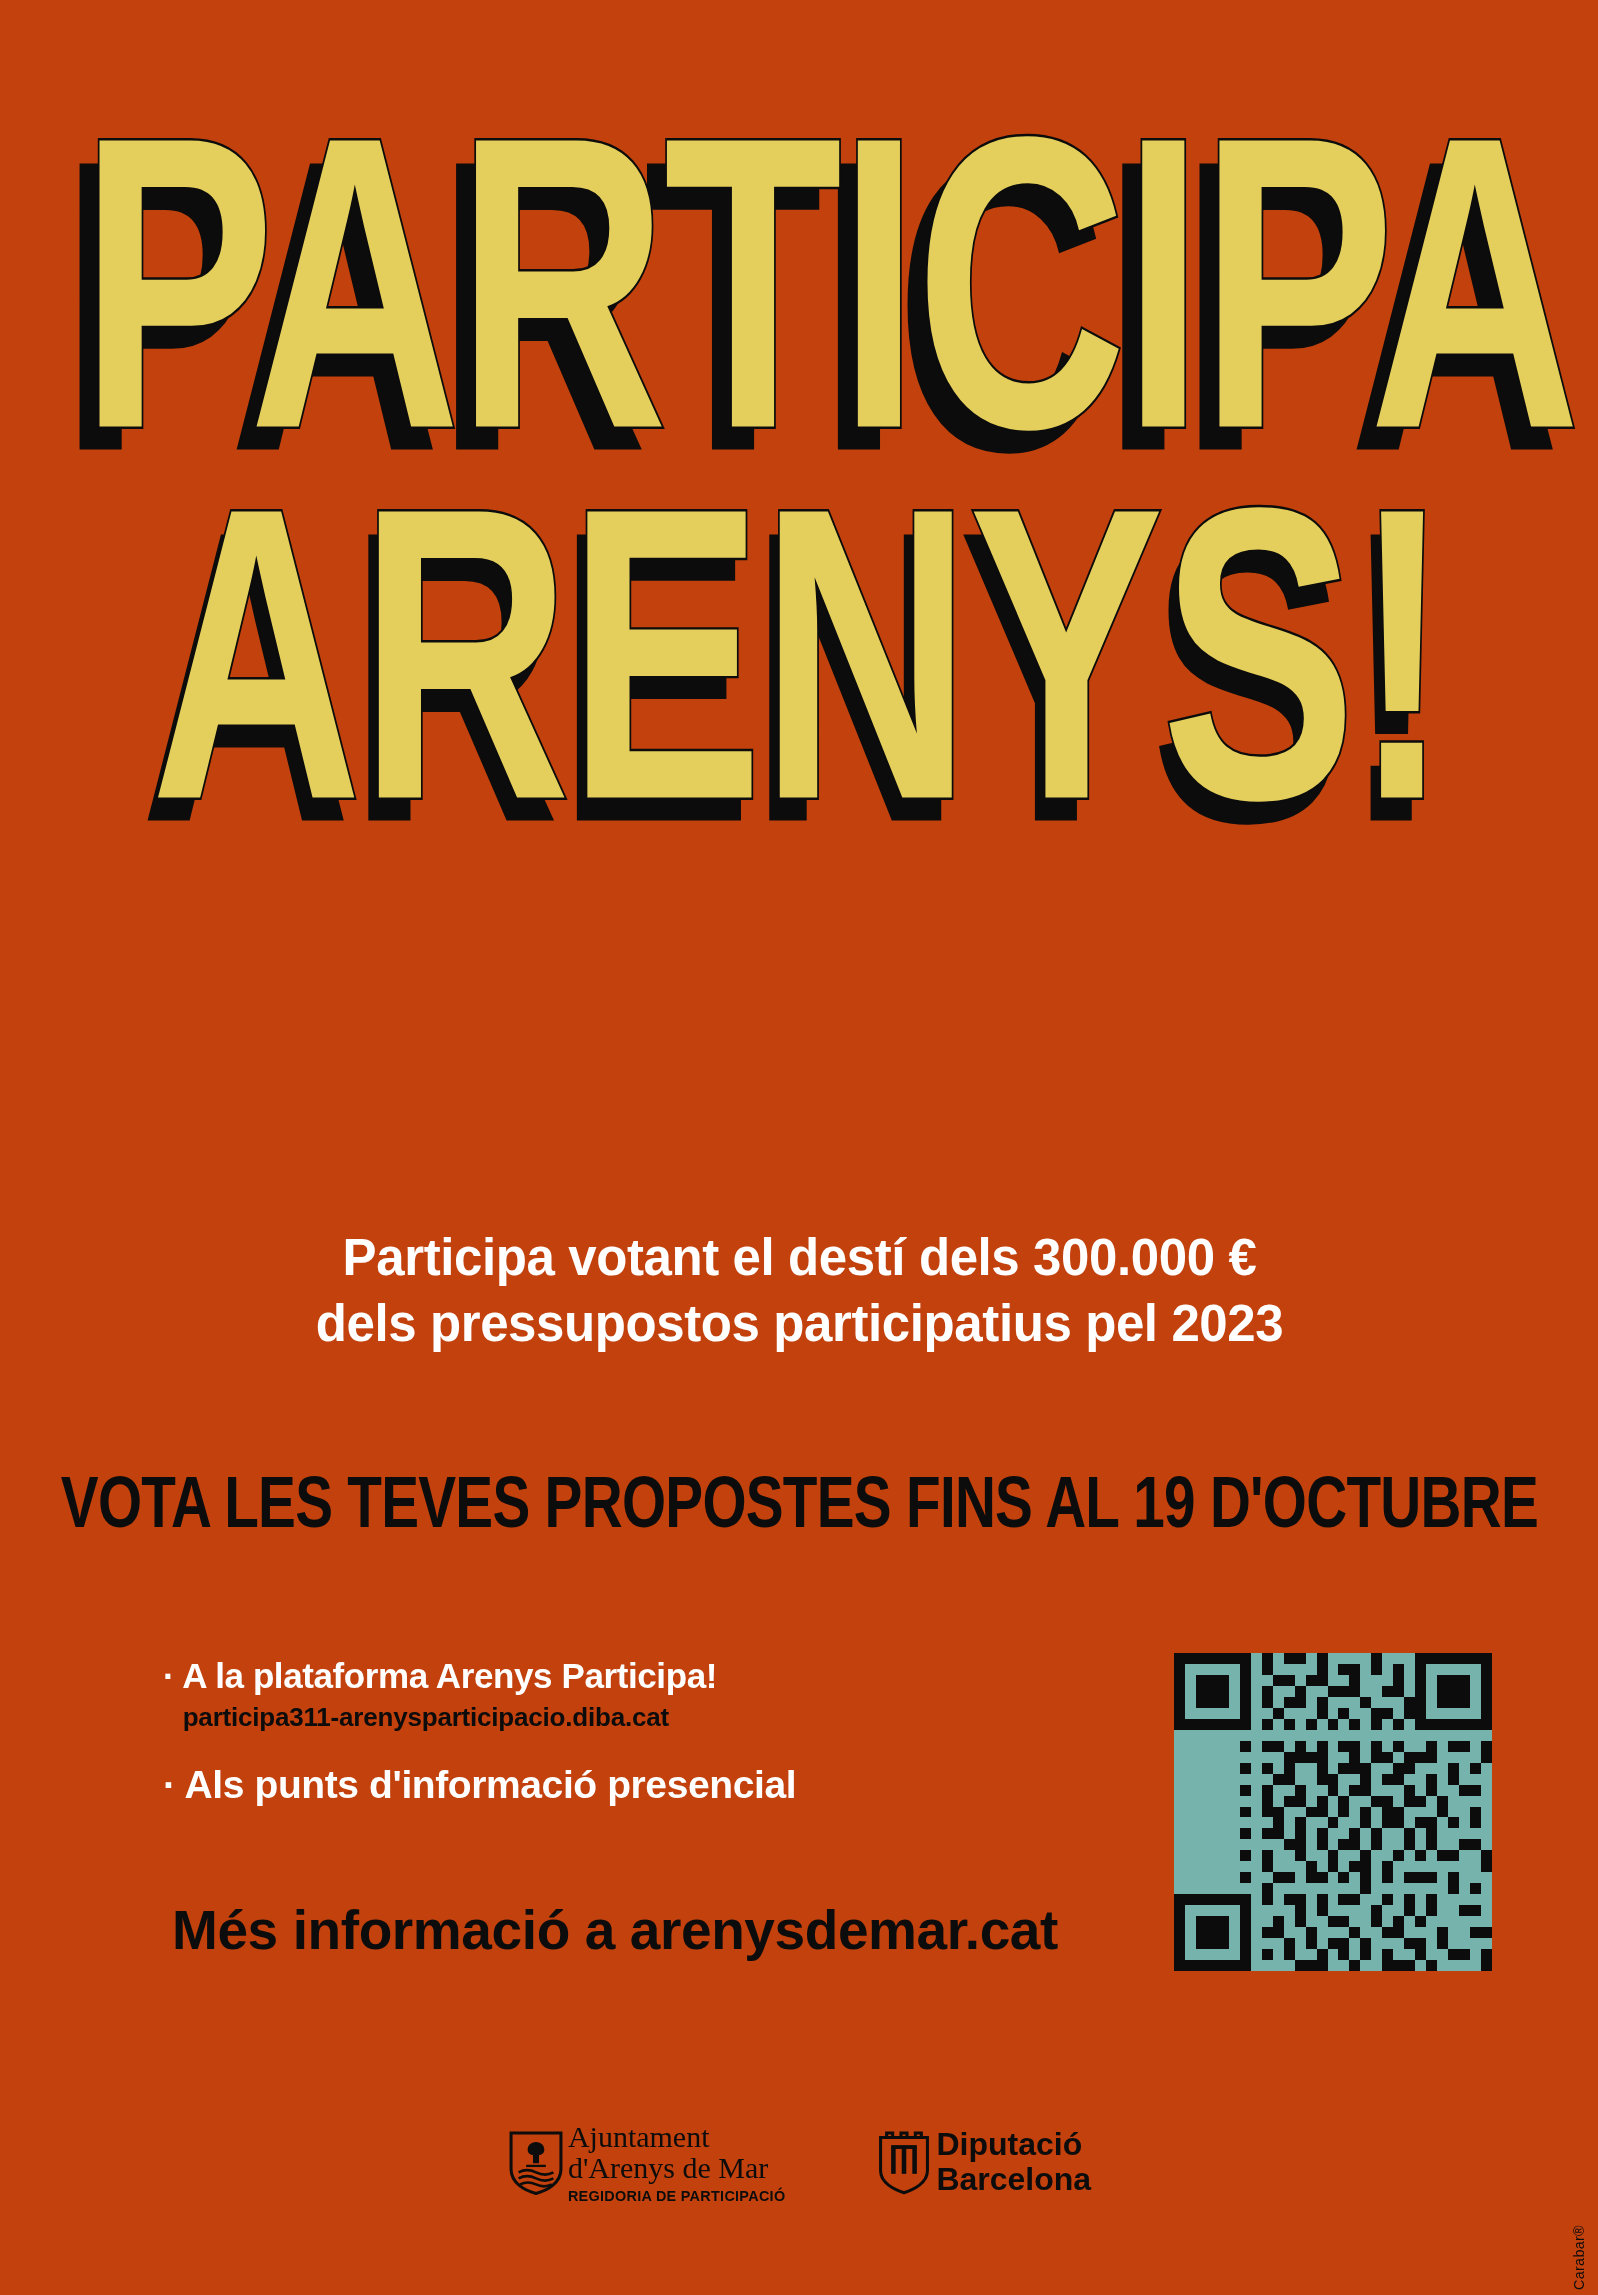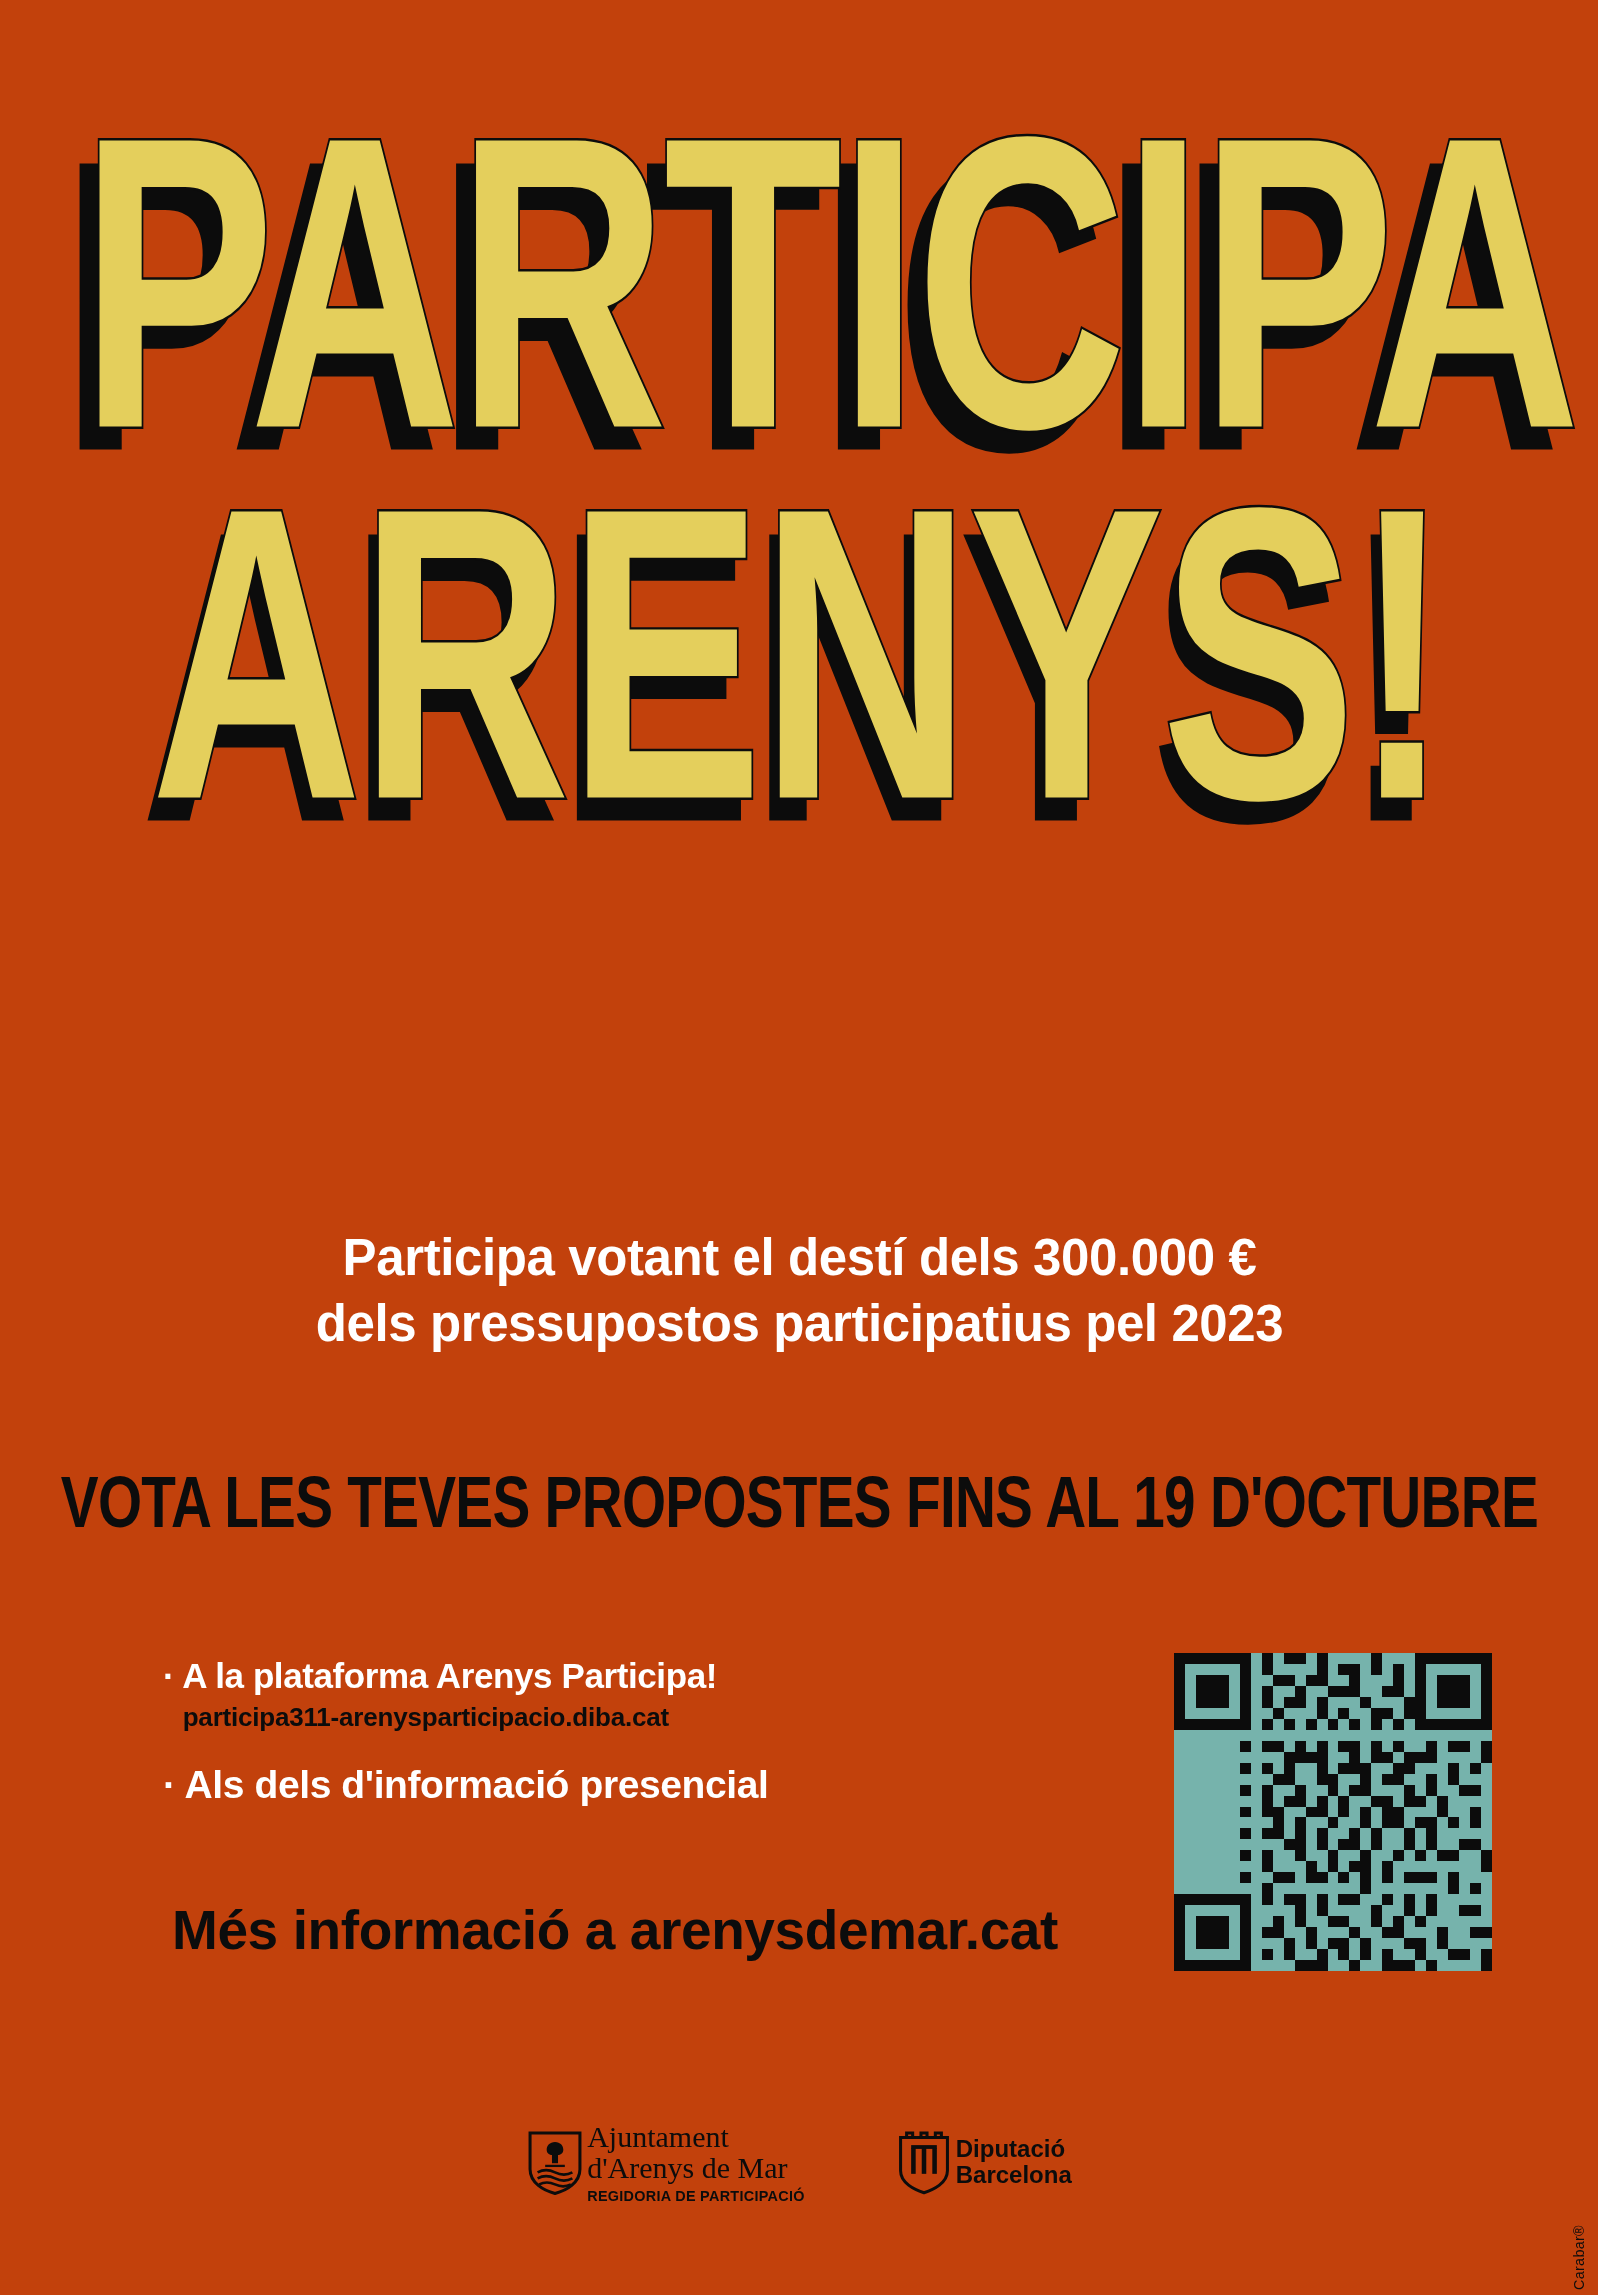--- a/index.html
+++ b/index.html
@@ -196,21 +196,21 @@
     font-size: 14.4px;
     font-weight: bold;
     display: block;
     letter-spacing: 0.3px;
     margin-top: 5.3px;
   }
 
   .diba-text .d1,
   .diba-text .d2 {
     display: block;
-    font-size: 24px;
+    font-size: 32px;
     font-weight: bold;
     color: #0c0c0c;
     line-height: 1.1;
   }
 
   
   .credit {
     position: absolute;
     right: 12px;
     bottom: 70px;
@@ -241,21 +241,21 @@
   <div class="subtitle">
     <div>Participa votant el destí dels 300.000 €</div>
     <div>dels pressupostos participatius pel 2023</div>
   </div>
 
   <div class="cta">VOTA LES TEVES PROPOSTES FINS AL 19 D'OCTUBRE</div>
 
   <div class="info-block">
     <div class="info-item">· A la plataforma Arenys Participa!</div>
     <div class="info-sub">participa311-arenysparticipacio.diba.cat</div>
-    <div class="info-item2">· Als dels d'informació presencial</div>
+    <div class="info-item2">· Als punts d'informació presencial</div>
   </div>
 
   <div class="more-info">Més informació a arenysdemar.cat</div>
 
   <div class="qr-wrap">
     <svg width="318" height="318" viewBox="0 0 29 29" shape-rendering="crispEdges">
       <rect width="29" height="29" fill="#76b3ac"></rect>
       <g fill="#0c0c0c">
 
         <rect x="0" y="0" width="7" height="1"></rect>

